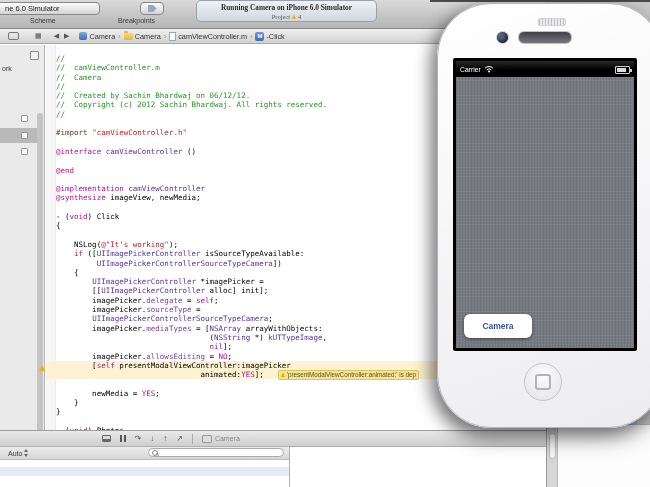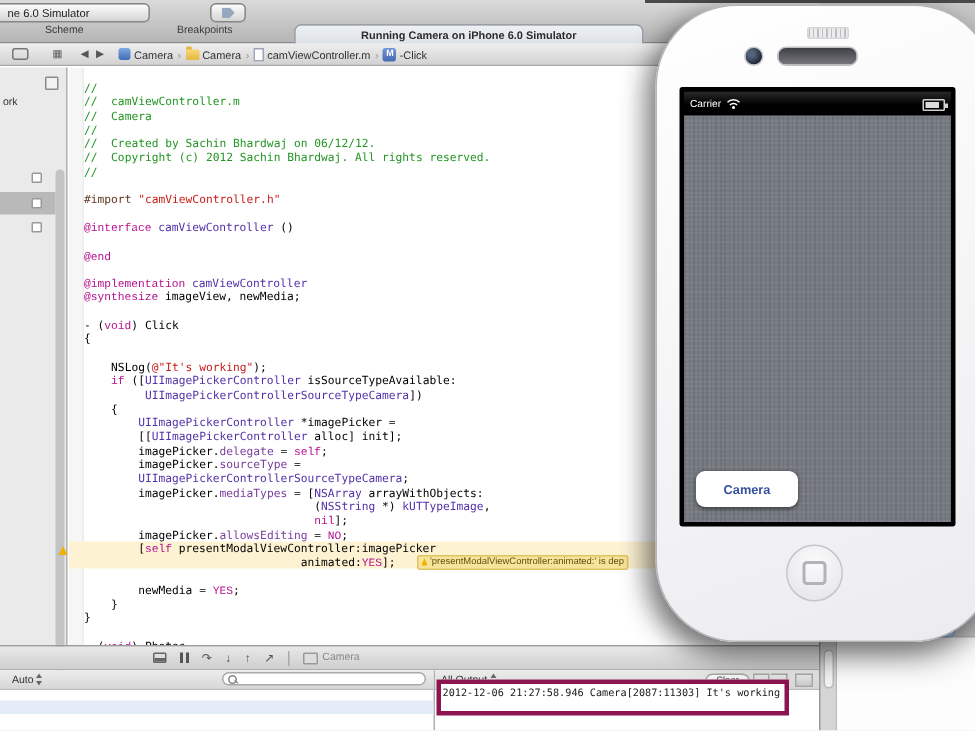--- a/index.html
+++ b/index.html
@@ -15,23 +15,23 @@
               border:1px solid #868686;border-radius:4px;background:linear-gradient(#fdfdfd,#d4d4d4);
               font-size:7.5px;color:#222;line-height:11px;padding-left:14px;overflow:hidden;}
   .cap{position:absolute;font-size:7px;color:#3a3a3a;}
   .cap-scheme{left:30px;top:17px;}
   .cap-bp{left:118px;top:17px;}
   .bp-btn{position:absolute;left:140px;top:2px;width:24px;height:13px;box-sizing:border-box;
           border:1px solid #868686;border-radius:4px;background:linear-gradient(#fdfdfd,#d4d4d4);
           display:flex;align-items:center;justify-content:center;}
   .bp-glyph{width:9px;height:7px;background:#97a7c0;
             clip-path:polygon(0 0,62% 0,100% 50%,62% 100%,0 100%);}
-  .activity{position:absolute;left:196px;top:16px;width:233px;height:22px;box-sizing:border-box;
+  .activity{position:absolute;left:196px;top:0;width:181px;height:22px;box-sizing:border-box;
             border:1px solid #99a0aa;border-radius:5px;
-            background:linear-gradient(#eef1f5,#d2d8df);}
+            background:linear-gradient(#eef1f5,#d2d8df);font-family:Liberation Serif, serif;}
   .act-l1{font-size:7.3px;font-weight:bold;color:#2b2b2b;text-align:center;margin-top:2px;white-space:nowrap;}
   .act-l2{font-size:6.5px;color:#555;display:flex;justify-content:center;align-items:center;gap:2px;margin-top:1px;}
   .tri{width:0;height:0;border-left:3.5px solid transparent;border-right:3.5px solid transparent;
        border-bottom:6px solid #f0b000;display:inline-block;}
   .tri-sm{border-left-width:2.8px;border-right-width:2.8px;border-bottom-width:5px;}
 
   .jumpbar{position:absolute;left:0;top:29px;width:100%;height:15px;box-sizing:border-box;
            background:linear-gradient(#efefef,#d2d2d2);border-bottom:1px solid #a8a8a8;
            display:flex;align-items:center;font-size:7.3px;color:#333;}
   .jb-ico{color:#555;font-size:7px;margin-left:6px;}
@@ -55,21 +55,21 @@
   .nav-scroll{position:absolute;left:37px;top:68px;width:6px;height:350px;background:#c4c4c4;border-radius:3px;}
   .nav-sq{position:absolute;left:30px;top:6px;width:7px;height:7px;border:1px solid #8a8a8a;border-radius:1px;background:#f2f2f2;}
 
   
   .editor{position:absolute;left:46px;top:45px;right:0;height:385px;background:#fff;overflow:hidden;}
   .gutter{position:absolute;left:0;top:0;width:9px;height:100%;background:#f6f6f6;border-right:1px solid #ececec;}
   .code{position:absolute;left:10px;top:9px;right:0;font-family:"DejaVu Sans Mono",monospace;
         font-size:7.5px;line-height:9.3px;white-space:pre;color:#000;}
   .cl{height:9.3px;}
   .cl-warn{background:#FDF3D3;margin-left:-10px;padding-left:10px;width:500px;}
-  .tok-cm{color:#249624;} .tok-kw{color:#B5108D;font-family:Liberation Mono, monospace;} .tok-ty{color:#5232A8;}
+  .tok-cm{color:#249624;} .tok-kw{color:#B5108D;} .tok-ty{color:#5232A8;}
   .tok-st{color:#C7211C;} .tok-pp{color:#643820;} .tok-pl{color:#000;} .tok-mb{color:#7A3E9D;}
   .warn-badge{display:inline-flex;align-items:center;gap:2px;margin-left:14px;vertical-align:top;
               background:#F6E49B;border:1px solid #DFC463;border-radius:2px;
               font-family:"Liberation Sans",sans-serif;font-size:6.3px;line-height:7.5px;color:#5f5210;
               padding:0 2px;white-space:nowrap;max-width:162px;overflow:hidden;}
   .gutter-warn{position:absolute;left:39px;top:357px;z-index:2;}
 
   
   .debugbar{position:absolute;left:0;top:430px;width:546px;height:17px;box-sizing:border-box;
             background:linear-gradient(#e9e9e9,#cecece);border-top:1px solid #9d9d9d;border-bottom:1px solid #b0b0b0;
@@ -238,35 +238,20 @@
           <span class="scope">
             <span>Auto</span>
             <span class="pop-arrows"></span>
           </span>
           <span class="searchbox">
             <span class="mag"></span>
           </span>
         </div>
         <div class="vars-row"></div>
       </div>
-      <div class="console">
-        <div class="phead">
-          <span class="scope" style="margin-left:4px">
-            <span>All Output</span>
-            <span class="pop-arrows"></span>
-          </span>
-          <span class="clear-btn">Clear</span>
-          <span class="view-btn vb1"></span>
-          <span class="view-btn vb2"></span>
-          <span class="view-btn vb3"></span>
-        </div>
-        <div class="log-box">
-          <span>2012-12-06 21:27:58.946 Camera[2087:11303] It's working</span>
-        </div>
-      </div>
     </div>
   </div>
 
   <div class="desk-panel"></div>
   <div class="desk-strip">
     <div class="desk-thumb"></div>
   </div>
   <div class="badge2">2</div>
 
   <div class="sim-topline"></div>

